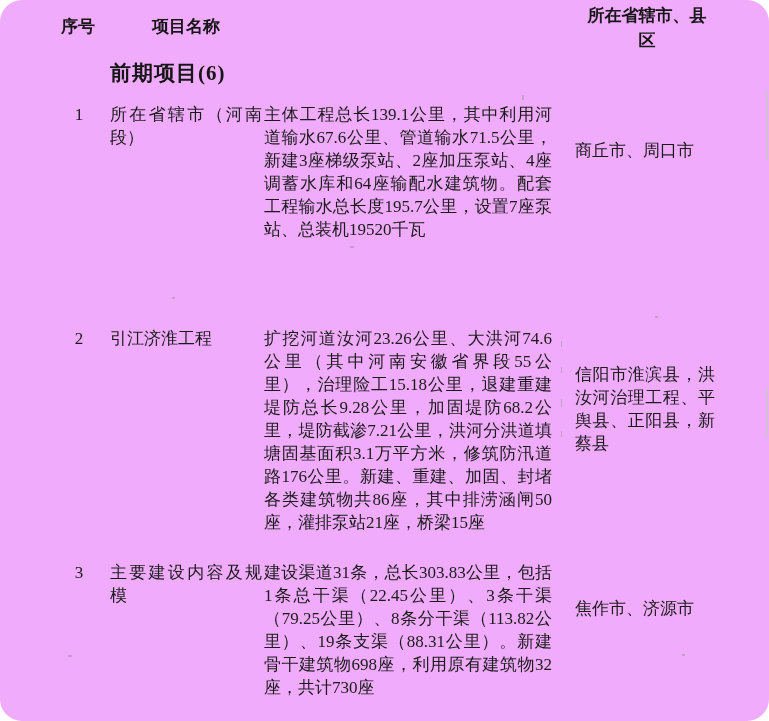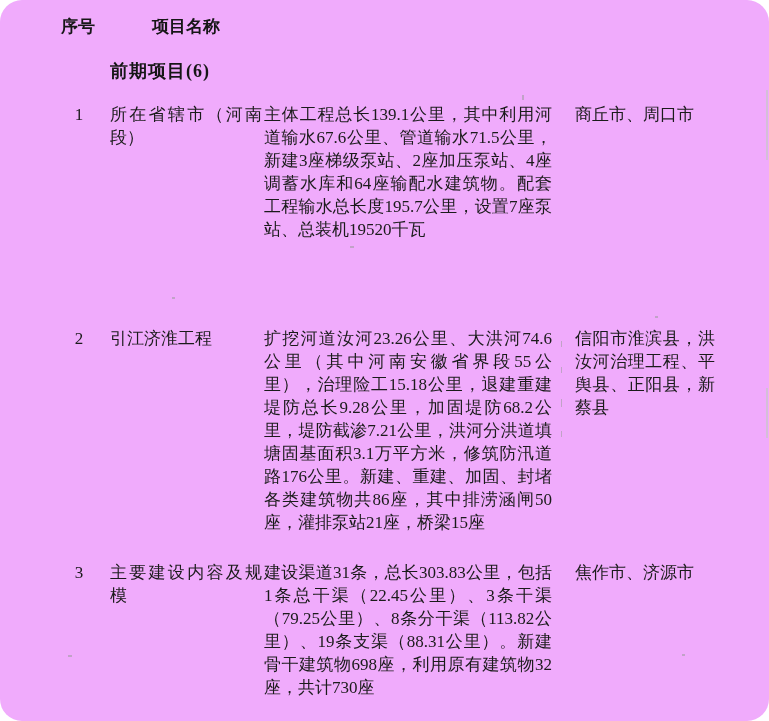--- a/index.html
+++ b/index.html
@@ -28,52 +28,53 @@
   }
   .h-no      { left: 48px;  width: 60px;  top: 14px; }
   .h-name    { left: 108px; width: 156px; top: 14px; }
   .h-content { left: 279px; width: 292px; top: 14px; }
   .h-loc     { left: 585px; width: 124px; top: 3px; }
   
   .section-label {
     position: absolute;
     left: 110px;
     top: 59px;
-    font-size: 18px;
+    font-size: 21px;
     font-weight: 700;
     color: #161616;
     letter-spacing: 1px;
   }
   
   .trow { position: absolute; left: 0; width: 769px; }
   .row-1 { top: 103px; }
   .row-2 { top: 327px; }
   .row-3 { top: 561px; }
   .cell {
     position: absolute;
     top: 0;
     font-size: 17px;
     line-height: 23px;
     color: #1b1b1b;
   }
   .c-no      { left: 56px;  width: 46px;  text-align: center; }
   .c-name    { left: 110px; width: 152px; text-align: justify; text-justify: inter-character; }
   .c-content { left: 264px; width: 288px; text-align: justify; text-justify: inter-character; }
-  .c-loc     { left: 575px; width: 140px; text-align: justify; text-justify: inter-character; }
+  .c-loc     { left: 575px; width: 140px; text-align: justify; text-justify: inter-character; margin-top: 36px; }
   
   .speck { position: absolute; background: #9a9a9a; opacity: 0.55; }
   .edge-line { position: absolute; background: #c8c8c8; opacity: 0.7; }
 </style>
 </head>
 <body>
 
 <div class="page">
 
   <div class="hcell h-no">序号</div>
   <div class="hcell h-name">项目名称</div>
+  <div class="hcell h-loc">所在省辖市、县区</div>
 
   <div class="section-label">前期项目(6)</div>
 
   <div class="trow row-1">
     <div class="cell c-no">1</div>
     <div class="cell c-name">所在省辖市（河南段）</div>
     <div class="cell c-content">主体工程总长139.1公里，其中利用河道输水67.6公里、管道输水71.5公里，新建3座梯级泵站、2座加压泵站、4座调蓄水库和64座输配水建筑物。配套工程输水总长度195.7公里，设置7座泵站、总装机19520千瓦</div>
     <div class="cell c-loc">商丘市、周口市</div>
   </div>
 

